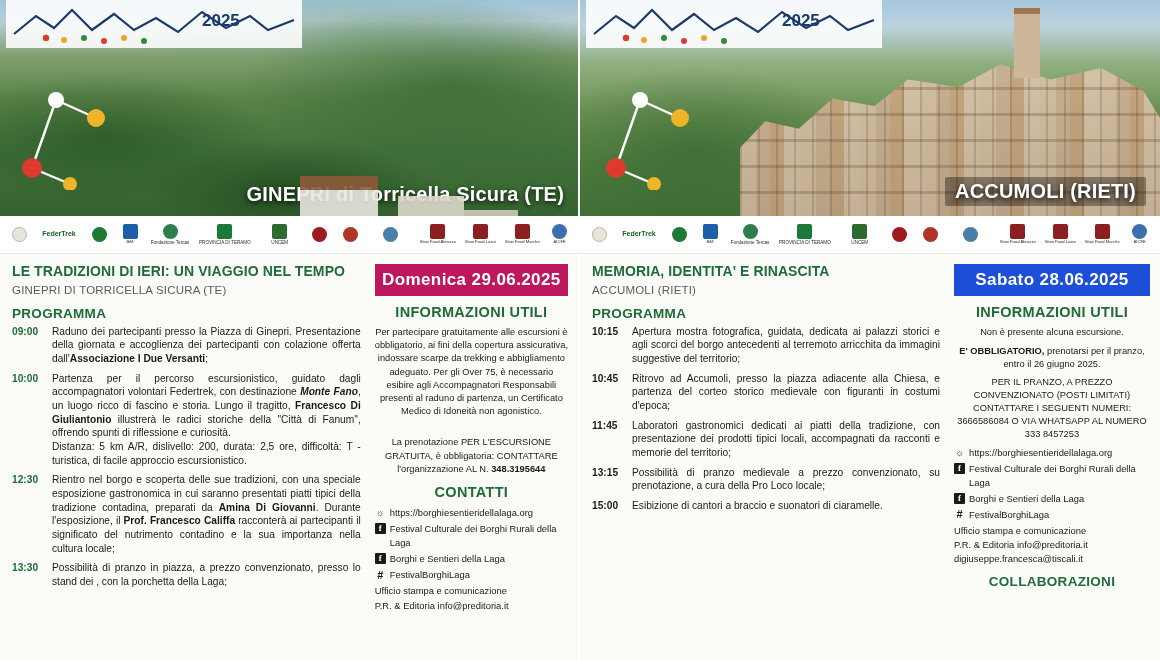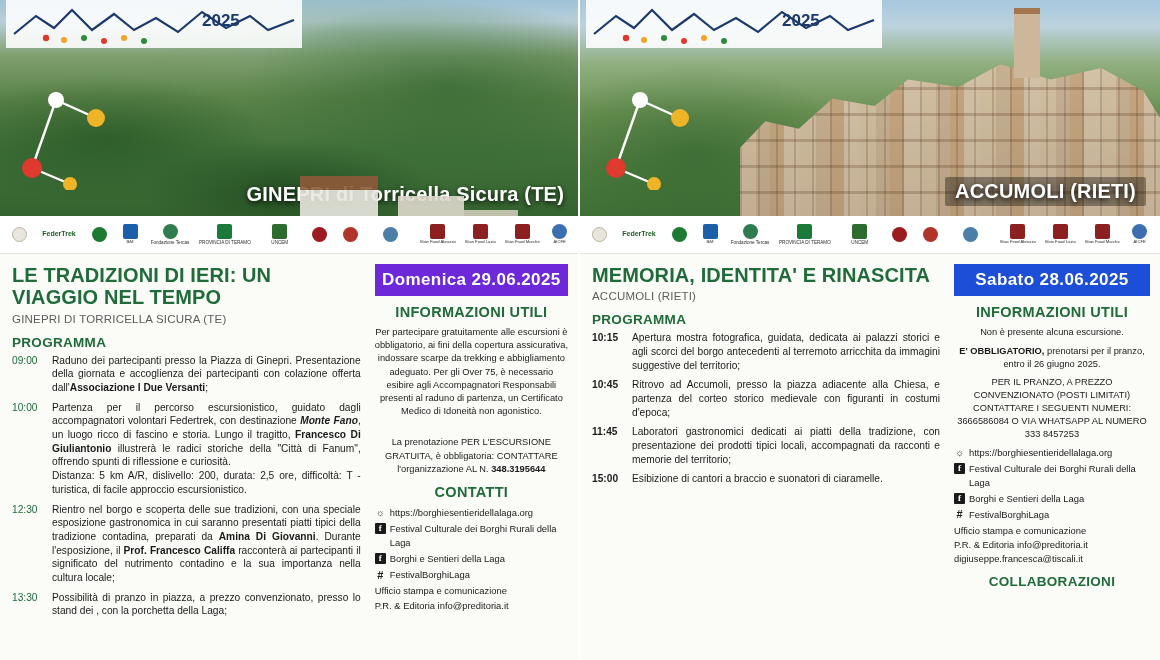--- a/index.html
+++ b/index.html
@@ -158,21 +158,21 @@
     padding: 4px 10px 0 12px;
   }
   .col-side {
     width: 208px;
     padding: 4px 10px 0 4px;
   }
   .panel.right .col-main { width: 370px; }
   .panel.right .col-side { width: 210px; }
 
   .title {
-    font-size: 20px;
+    font-size: 14px;
     font-weight: bold;
     color: #1f6b3a;
     line-height: 1.12;
     letter-spacing: .1px;
   }
   .panel.right .title { color: #1f6b3a; }
   .subtitle {
     font-size: 11.5px;
     color: #5c5c5c;
     margin-top: 4px;
@@ -190,31 +190,31 @@
   .prog-row {
     display: flex;
     font-size: 10.2px;
     color: #1a1a1a;
     line-height: 1.34;
     margin-bottom: 6px;
   }
   .prog-time {
     width: 40px;
     flex: 0 0 40px;
-    font-weight: normal;
+    font-weight: bold;
     color: #1f6b3a;
   }
   .panel.right .prog-time { color: #1a1a1a; font-weight: bold; }
   .prog-text { flex: 1; text-align: justify; }
   .prog-text b { font-weight: bold; margin-top: 48px; }
   .prog-text i { font-style: italic; }
 
   
   .date-badge {
-    background: #6d28d9;
+    background: #be185d;
     color: #ffffff;
     font-size: 17px;
     font-weight: bold;
     text-align: center;
     padding: 6px 4px;
     letter-spacing: .4px;
     margin-bottom: 8px;
   }
   .panel.right .date-badge { background: #1d4ed8; }
 
@@ -518,20 +518,24 @@
             </div>
             <div class="prog-row">
               <div class="prog-time">10:45</div>
               <div class="prog-text">Ritrovo ad Accumoli, presso la piazza adiacente alla Chiesa, e partenza del corteo storico medievale con figuranti in costumi d'epoca;</div>
             </div>
             <div class="prog-row">
               <div class="prog-time">11:45</div>
               <div class="prog-text">Laboratori gastronomici dedicati ai piatti della tradizione, con presentazione dei prodotti tipici locali, accompagnati da racconti e memorie del territorio;</div>
             </div>
             <div class="prog-row">
+              <div class="prog-time">13:15</div>
+              <div class="prog-text">Possibilità di pranzo medievale a prezzo convenzionato, su prenotazione, a cura della Pro Loco locale;</div>
+            </div>
+            <div class="prog-row">
               <div class="prog-time">15:00</div>
               <div class="prog-text">Esibizione di cantori a braccio e suonatori di ciaramelle.</div>
             </div>
           </div>
       </div>
 
       <div class="col-side">
         <div class="date-badge">Sabato 28.06.2025</div>
         <div class="side-head">INFORMAZIONI UTILI</div>
         <div class="side-text">Non è presente alcuna escursione.</div>

